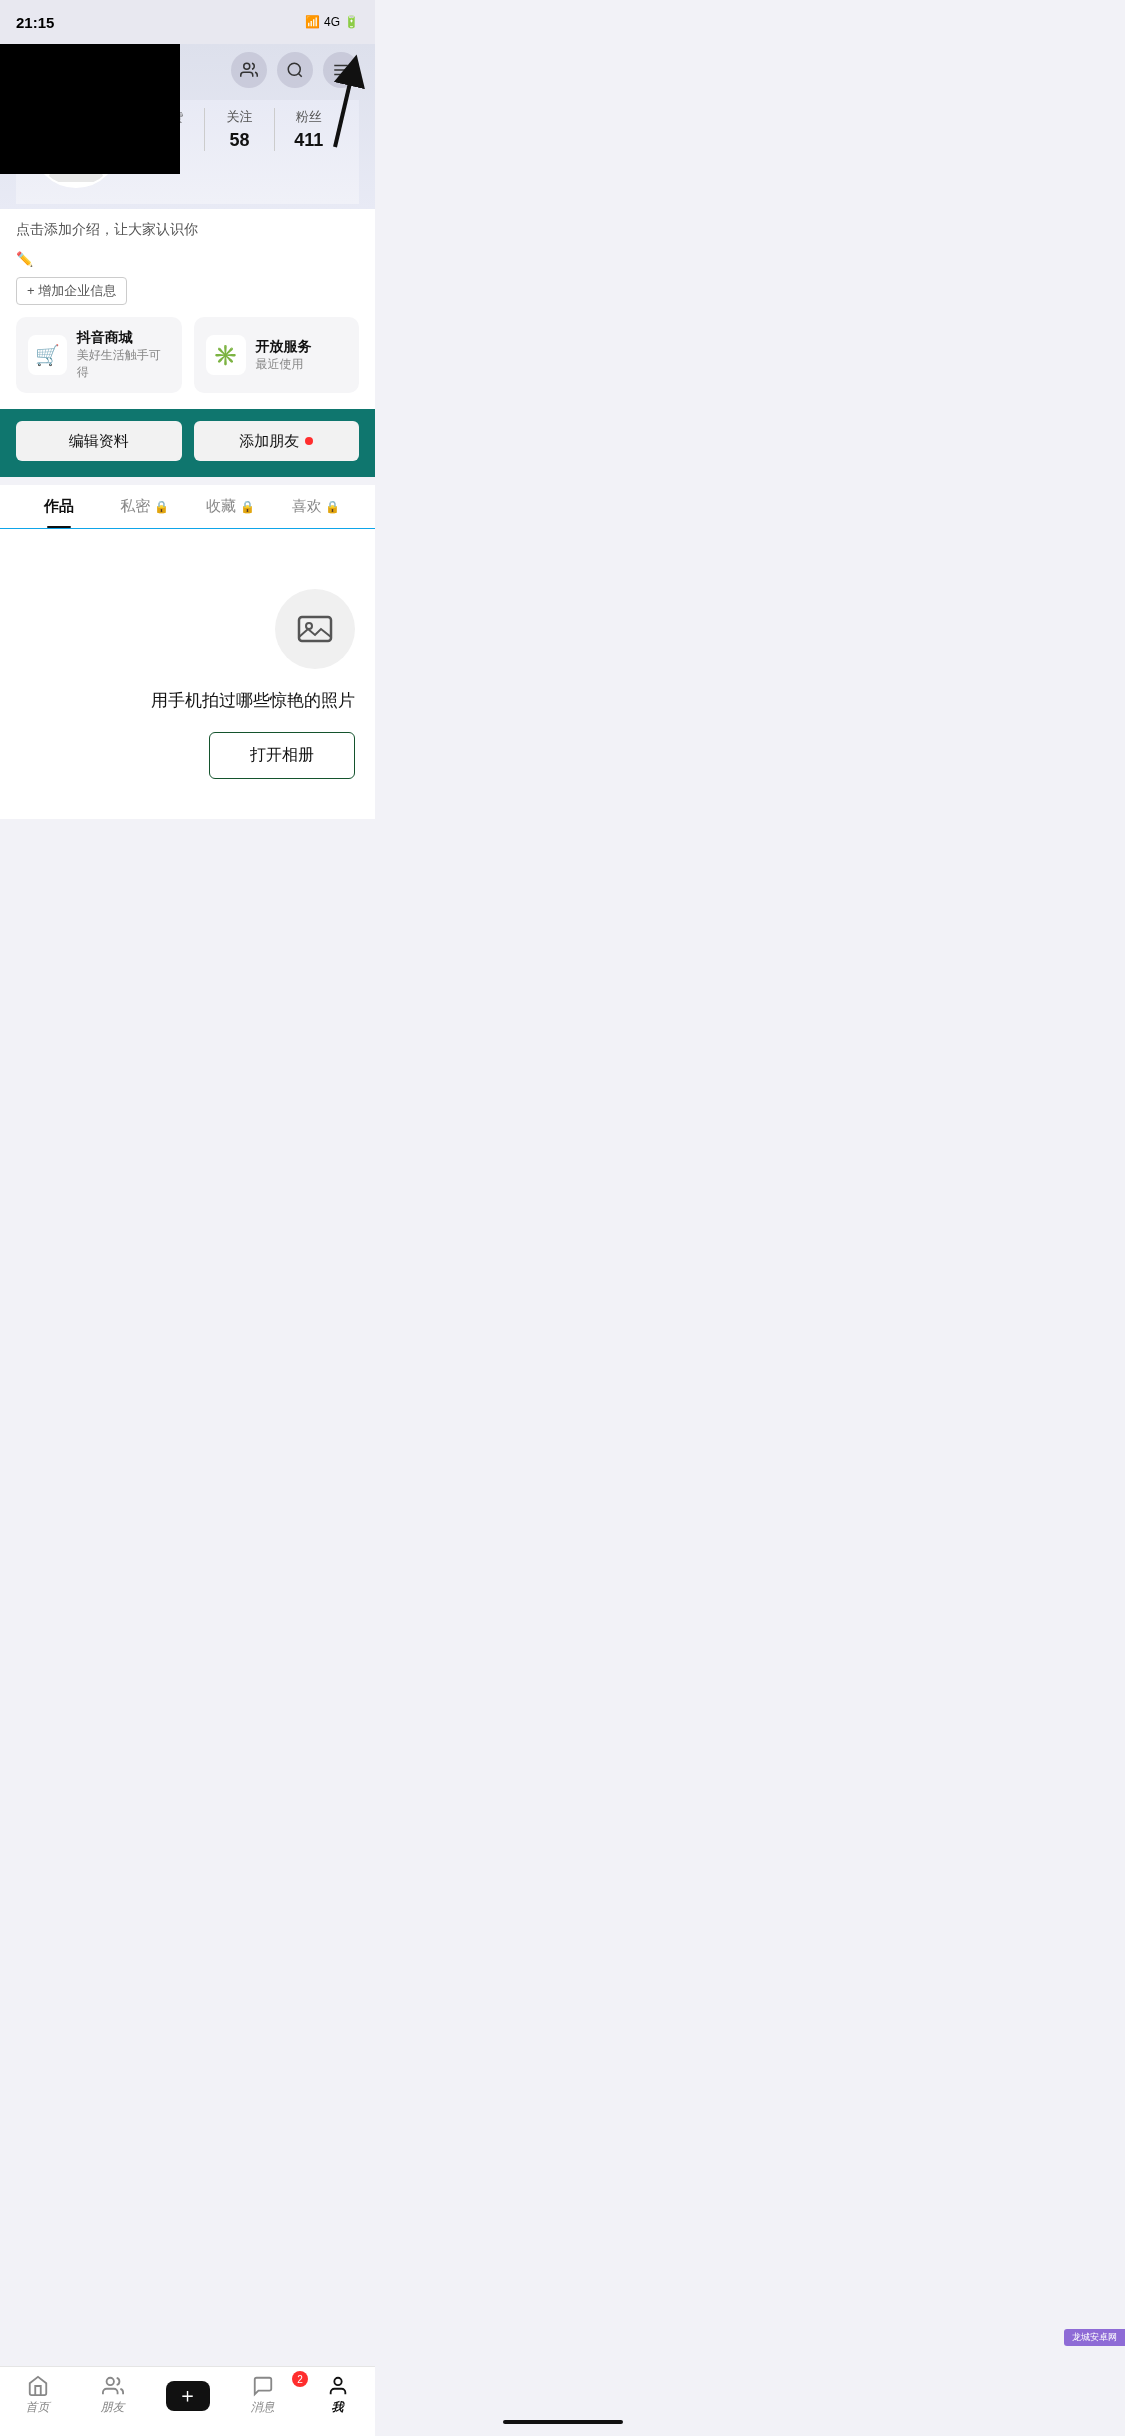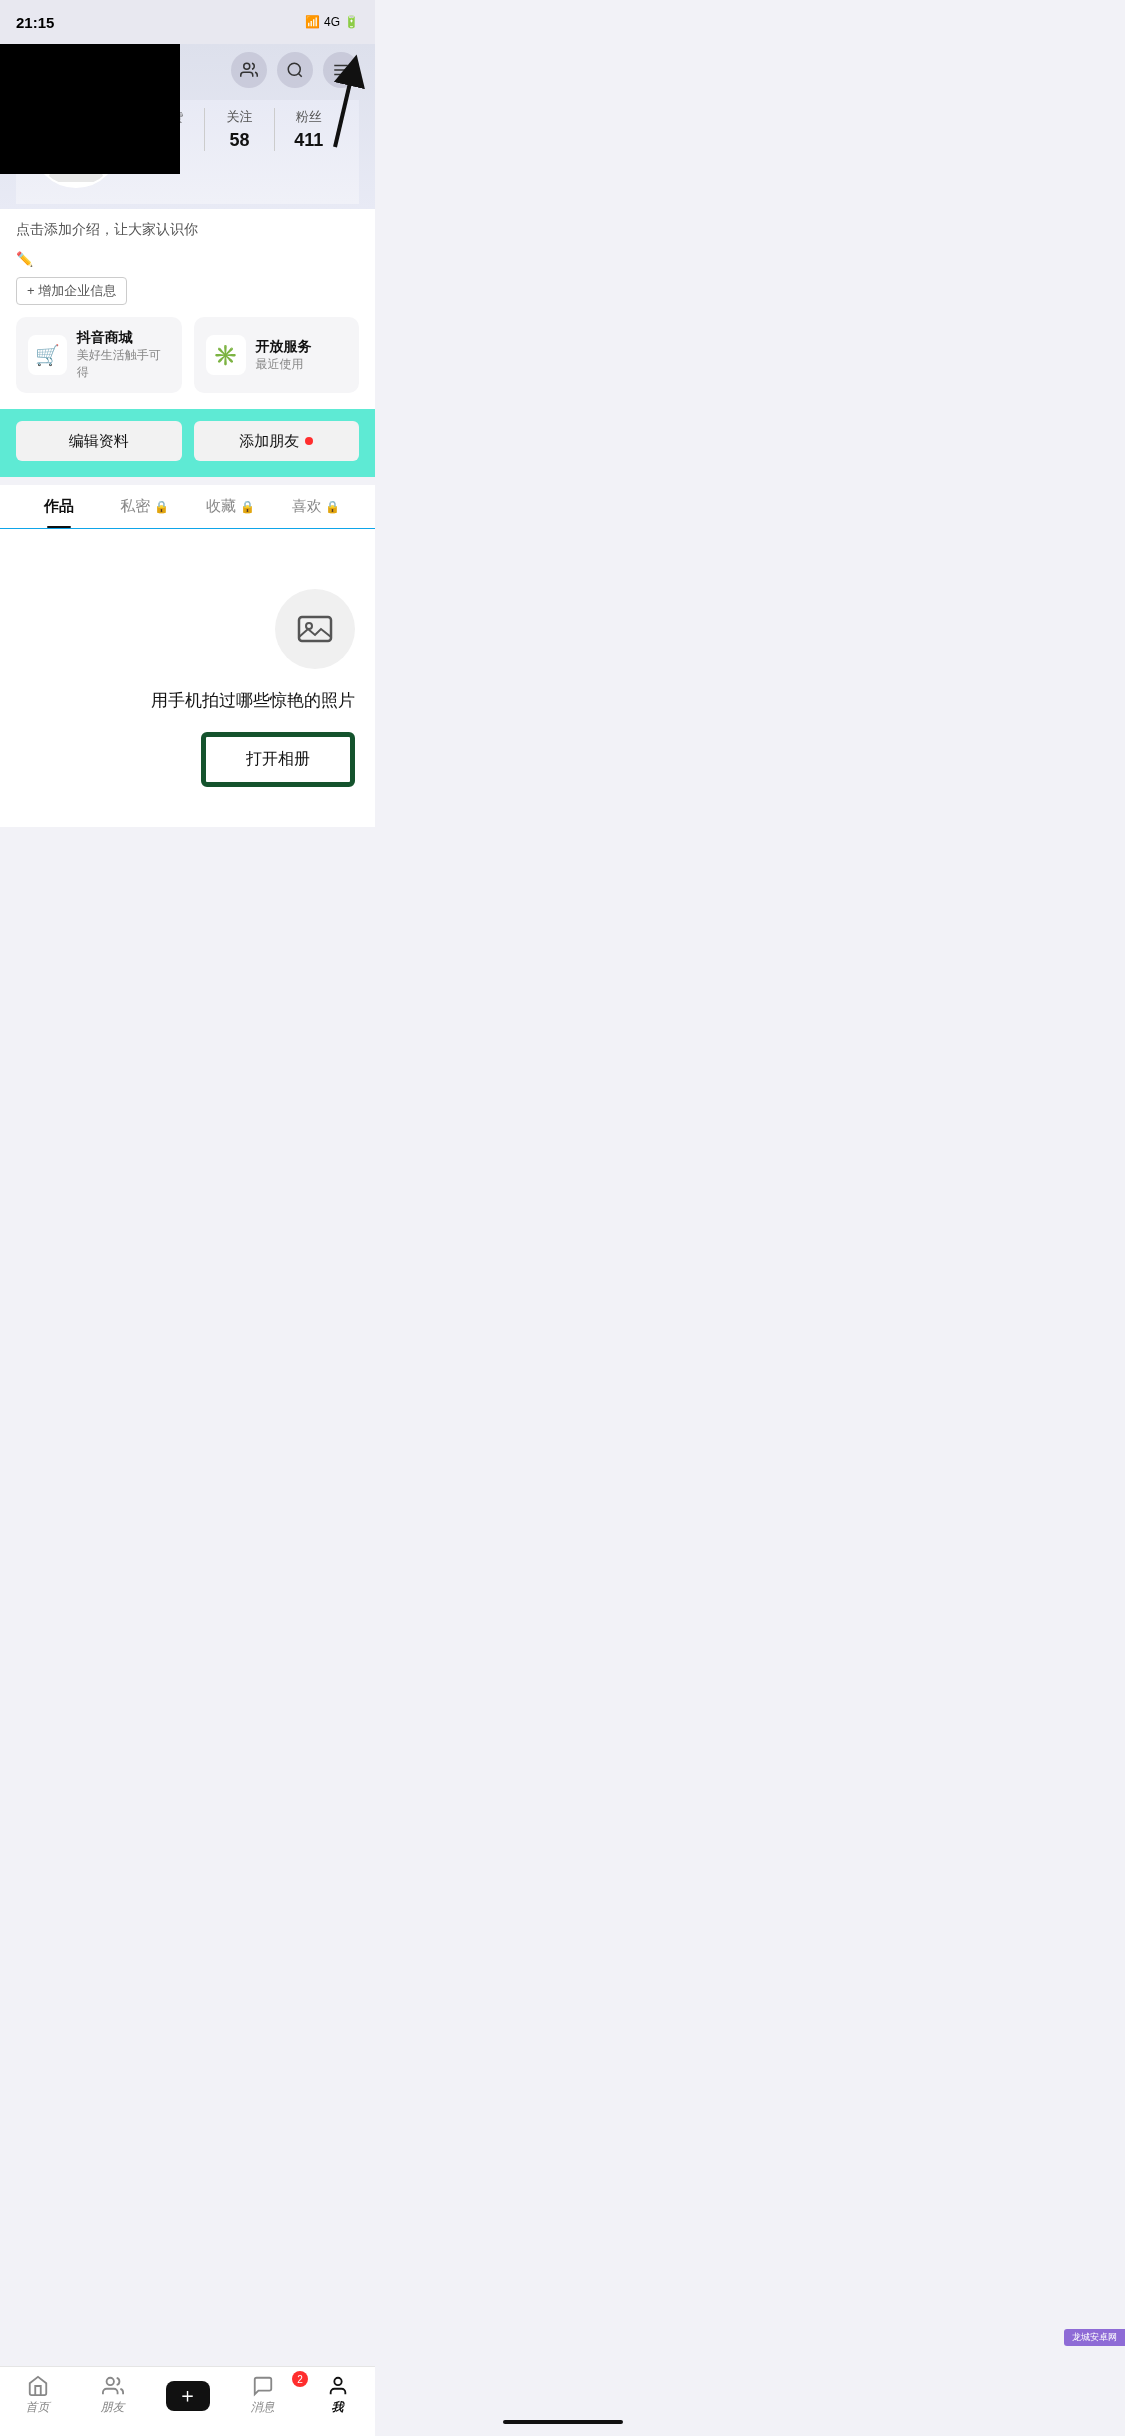--- a/index.html
+++ b/index.html
@@ -187,21 +187,21 @@
       font-weight: 600;
       color: #111;
     }
     .service-sub {
       font-size: 12px;
       color: #888;
     }
 
     
     .action-buttons {
-      background: #5eead4;
+      background: #0f766e;
       padding: 12px 16px 16px;
       display: flex;
       gap: 12px;
     }
     .action-btn {
       flex: 1;
       height: 40px;
       background: #f2f2f2;
       border-radius: 6px;
       border: none;
@@ -281,21 +281,21 @@
       justify-content: center;
       margin-bottom: 20px;
     }
     .empty-text {
       font-size: 17px;
       color: #111;
       margin-bottom: 20px;
       font-weight: 400;
     }
     .open-album-btn {
-      border: 5px solid #14532d;
+      border: 1px solid #14532d;
       border-radius: 6px;
       padding: 12px 40px;
       font-size: 16px;
       color: #111;
       background: #fff;
       cursor: pointer;
     }
 
     
     .bottom-nav {

